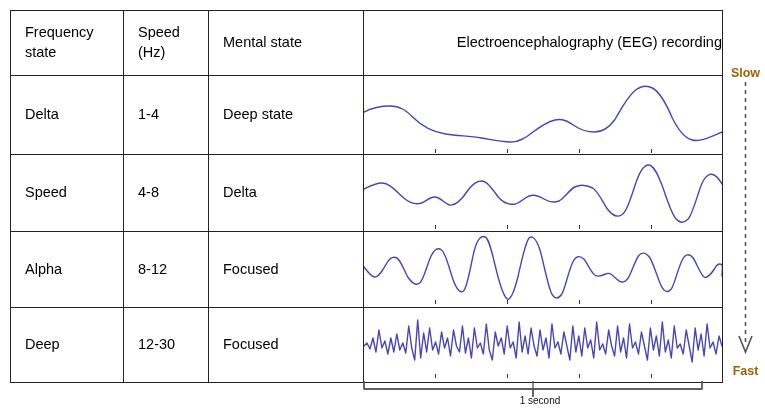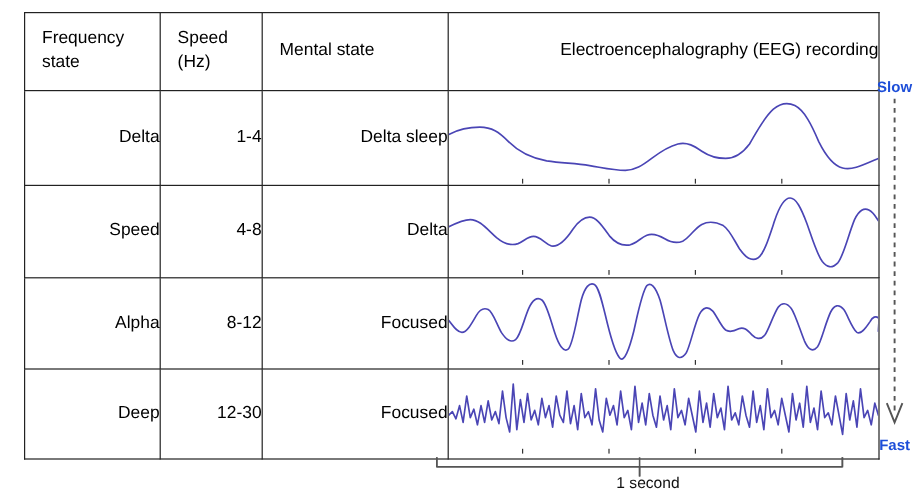--- a/index.html
+++ b/index.html
@@ -17,21 +17,21 @@
   }
   #root {
     position: absolute;
     left: 0; top: 0;
     width: 765px; height: 412px;
   }
 
   
   .eeg-table {
     position: absolute;
-    left: 20px;
+    left: 10px;
     top: 10px;
     width: 712px;
     height: 367px;
     border-collapse: collapse;
     table-layout: fixed;
   }
   .eeg-table td {
     border: 1px solid #222222;
     padding: 0;
     vertical-align: middle;
@@ -43,21 +43,21 @@
   .col-state  { width: 155px; }
   .col-eeg    { width: 359px; }
 
   .cell-pad {
     padding: 0 0 0 14px;
   }
   .hdr-cell .cell-pad {
     padding-left: 14px;
   }
   .hdr-row td { height: 64px; vertical-align: middle; }
-  .data-row td { height: 76px; text-align: right; }
+  .data-row td { height: 76px; }
   .row-delta td { height: 78px; }
   .row-theta td { height: 76px; }
   .row-alpha td { height: 75px; }
   .row-beta  td { height: 74px; }
 
   .hdr-text { font-size: 14.5px; }
   .cell-text { font-size: 14.5px; }
 
   .eeg-cell {
     position: relative;
@@ -97,21 +97,21 @@
     top: 66px;
     width: 39px;
     height: 312px;
   }
   .speed-label {
     position: absolute;
     width: 39px;
     text-align: center;
     font-size: 12.5px;
     font-weight: bold;
-    color: #1d4ed8;
+    color: #a16207;
     left: 0;
   }
   .speed-label.slow { top: 0px; }
   .speed-label.fast { bottom: 0px; }
   .speed-axis svg {
     position: absolute;
     left: 0; top: 16px;
     width: 39px;
     height: 280px;
   }
@@ -128,21 +128,21 @@
     position: absolute;
     left: 0; top: 0;
     width: 370px; height: 20px;
   }
   .sec-label {
     position: absolute;
     top: 17px;
     left: 0;
     width: 370px;
     text-align: center;
-    font-size: 13px;
+    font-size: 10px;
     color: #111111;
   }
 </style>
 </head>
 <body>
 
 <div id="root">
 
   <table class="eeg-table">
     <colgroup>
@@ -178,21 +178,21 @@
       </tr>
 
       <tr class="data-row row-delta">
         <td>
           <div class="cell-pad"><span class="cell-text">Delta</span></div>
         </td>
         <td>
           <div class="cell-pad"><span class="cell-text">1-4</span></div>
         </td>
         <td>
-          <div class="cell-pad"><span class="cell-text">Delta sleep</span></div>
+          <div class="cell-pad"><span class="cell-text">Deep state</span></div>
         </td>
         <td class="eeg-cell">
           <svg viewBox="0 0 360 78" preserveAspectRatio="none">
             <path class="wave-path" d="M0,36 C8,32 16,30 26,30 C36,30 42,34 50,42 C60,52 70,56 82,58 C96,60 106,60 118,62 C130,64 138,66 148,66 C156,66 162,62 170,56 C178,50 184,46 192,44 C200,42 206,46 212,50 C218,54 224,56 232,56 C240,56 246,52 252,44 C258,34 264,22 272,15 C278,10 284,9 290,12 C298,16 304,28 310,42 C316,54 322,62 330,64 C338,66 346,62 360,56"></path>
           </svg>
         </td>
       </tr>
 
       <tr class="data-row row-theta">
         <td>

